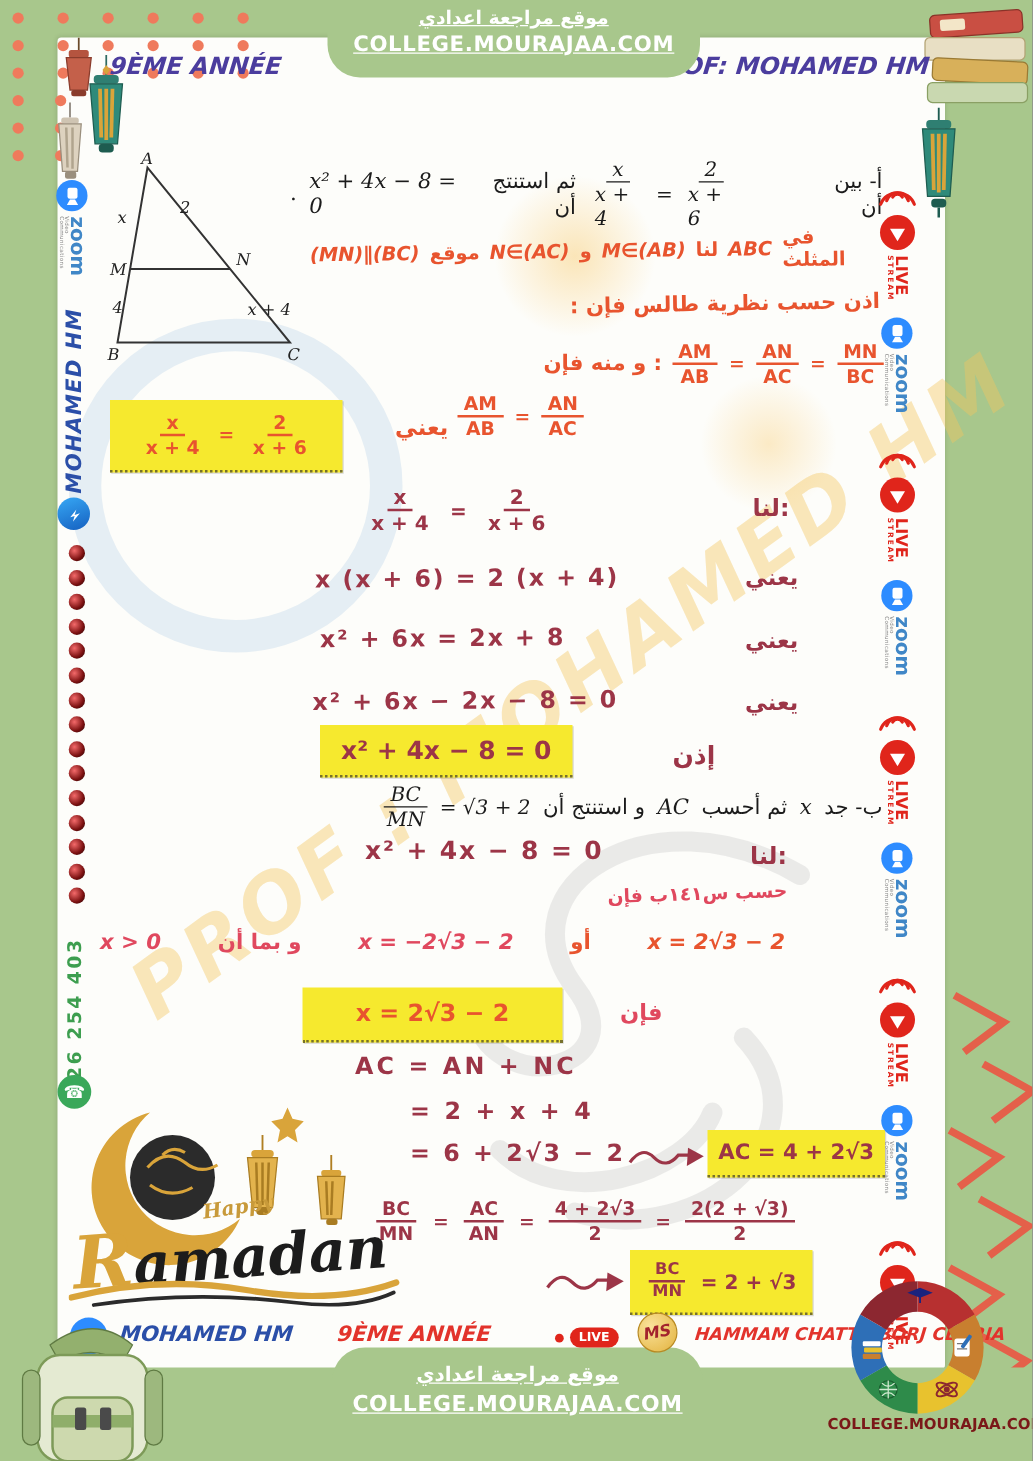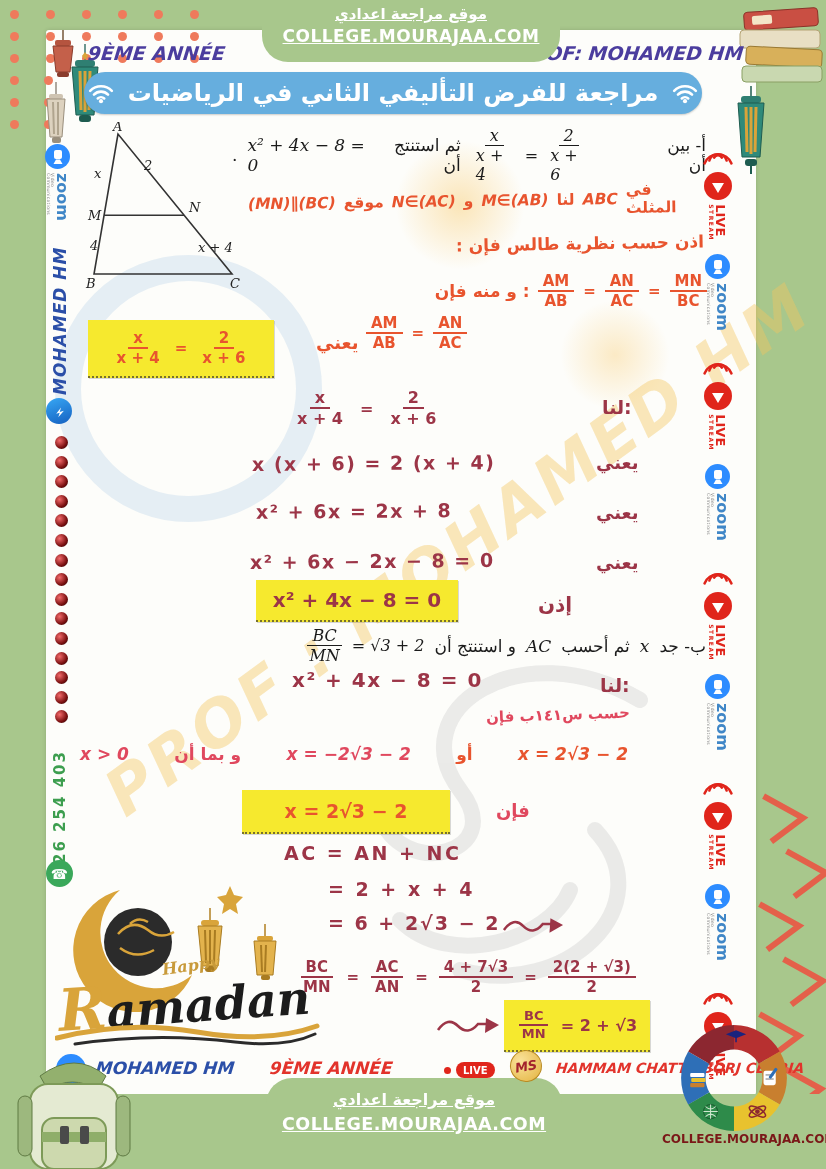--- a/index.html
+++ b/index.html
@@ -157,39 +157,20 @@
   <div class="top-tab">
     <span class="l1">موقع مراجعة اعدادي</span>
     <span class="l2">COLLEGE.MOURAJAA.COM</span>
   </div>
   <div class="grade-top">9ÈME ANNÉE</div>
   <div class="prof-top">PROF: MOHAMED HM</div>
   <svg class="abs" style="left:330px;top:38px;z-index:5;" width="185" height="28" viewBox="0 0 185 28">
     <path d="M5,18 q12,-16 24,-4 q10,10 22,0 q8,-8 18,2" fill="none" stroke="#caa23a" stroke-width="3" stroke-linecap="round"></path>
     <path d="M95,16 q14,-14 28,-2 q12,10 26,-2 q10,-8 26,4" fill="none" stroke="#3a3a3a" stroke-width="2.4" stroke-linecap="round"></path>
   </svg>
-  <div class="banner">
-    <svg width="26" height="22" viewBox="0 0 24 20">
-        <g fill="none" stroke="#fff" stroke-width="2.4" stroke-linecap="round">
-          <path d="M2 8 A14 14 0 0 1 22 8"></path>
-          <path d="M5.5 11.5 A9 9 0 0 1 18.5 11.5"></path>
-          <path d="M9 15 A4.5 4.5 0 0 1 15 15"></path>
-        </g>
-        <circle cx="12" cy="17.5" r="1.9" fill="#fff"></circle>
-      </svg>
-    <span class="title">مراجعة للفرض التأليفي الثاني في الرياضيات</span>
-    <svg width="26" height="22" viewBox="0 0 24 20">
-        <g fill="none" stroke="#fff" stroke-width="2.4" stroke-linecap="round">
-          <path d="M2 8 A14 14 0 0 1 22 8"></path>
-          <path d="M5.5 11.5 A9 9 0 0 1 18.5 11.5"></path>
-          <path d="M9 15 A4.5 4.5 0 0 1 15 15"></path>
-        </g>
-        <circle cx="12" cy="17.5" r="1.9" fill="#fff"></circle>
-      </svg>
-  </div>
 
   <svg class="abs figure" style="left:82px;top:122px;" width="170" height="170" viewBox="0 0 170 170">
     <g fill="none" stroke="#333" stroke-width="1.6">
       <path d="M36 12 L12 152 L150 152 Z"></path>
       <path d="M22.1 93.2 L102 93.2"></path>
     </g>
     <text x="31" y="9">A</text>
     <text x="4" y="166">B</text>
     <text x="148" y="166">C</text>
     <text x="6" y="98">M</text>
@@ -324,34 +305,35 @@
   <div class="abs hand pink" style="left:496px;top:800px;font-size:18px;">فإن</div>
   <div class="ybox orange" style="left:242px;top:790px;width:208px;height:42px;font-size:19px;font-weight:bold;direction:ltr;">x = 2√3 − 2</div>
 
   <div class="abs hand maroon eqline" style="left:284px;top:842px;letter-spacing:2.5px;">AC = AN + NC</div>
   <div class="abs hand maroon eqline" style="left:328px;top:878px;letter-spacing:2.5px;">= 2 + x + 4</div>
   <div class="abs hand maroon eqline" style="left:328px;top:912px;letter-spacing:2px;">= 6 + 2√3 − 2</div>
   <svg class="arrow-svg" style="left:502px;top:916px;" width="62" height="22" viewBox="0 0 64 22">
     <path d="M2 14 q10 -14 20 -4 t20 -2 L52 8" fill="none" stroke="#9c3547" stroke-width="2.6"></path>
     <polygon points="50,2 63,9 49,17" fill="#9c3547"></polygon>
   </svg>
+  <div class="ybox maroon" style="left:566px;top:904px;width:142px;height:36px;font-size:17px;direction:ltr;">AC = 4 + 2√3</div>
 
   <div class="abs hand maroon" style="left:298px;top:958px;display:flex;gap:11px;align-items:center;font-size:15px;direction:ltr;">
     <span class="fr handfr">
         <span class="n">BC</span>
         <span class="d">MN</span>
       </span>
     <span>=</span>
     <span class="fr handfr">
         <span class="n">AC</span>
         <span class="d">AN</span>
       </span>
     <span>=</span>
     <span class="fr handfr">
-        <span class="n">4 + 7√3</span>
+        <span class="n">4 + 2√3</span>
         <span class="d">2</span>
       </span>
     <span>=</span>
     <span class="fr handfr">
         <span class="n">2(2 + √3)</span>
         <span class="d">2</span>
       </span>
   </div>
   <svg class="arrow-svg" style="left:436px;top:1016px;" width="64" height="22" viewBox="0 0 64 22">
     <path d="M2 14 q10 -14 20 -4 t20 -2 L52 8" fill="none" stroke="#9c3547" stroke-width="2.6"></path>

